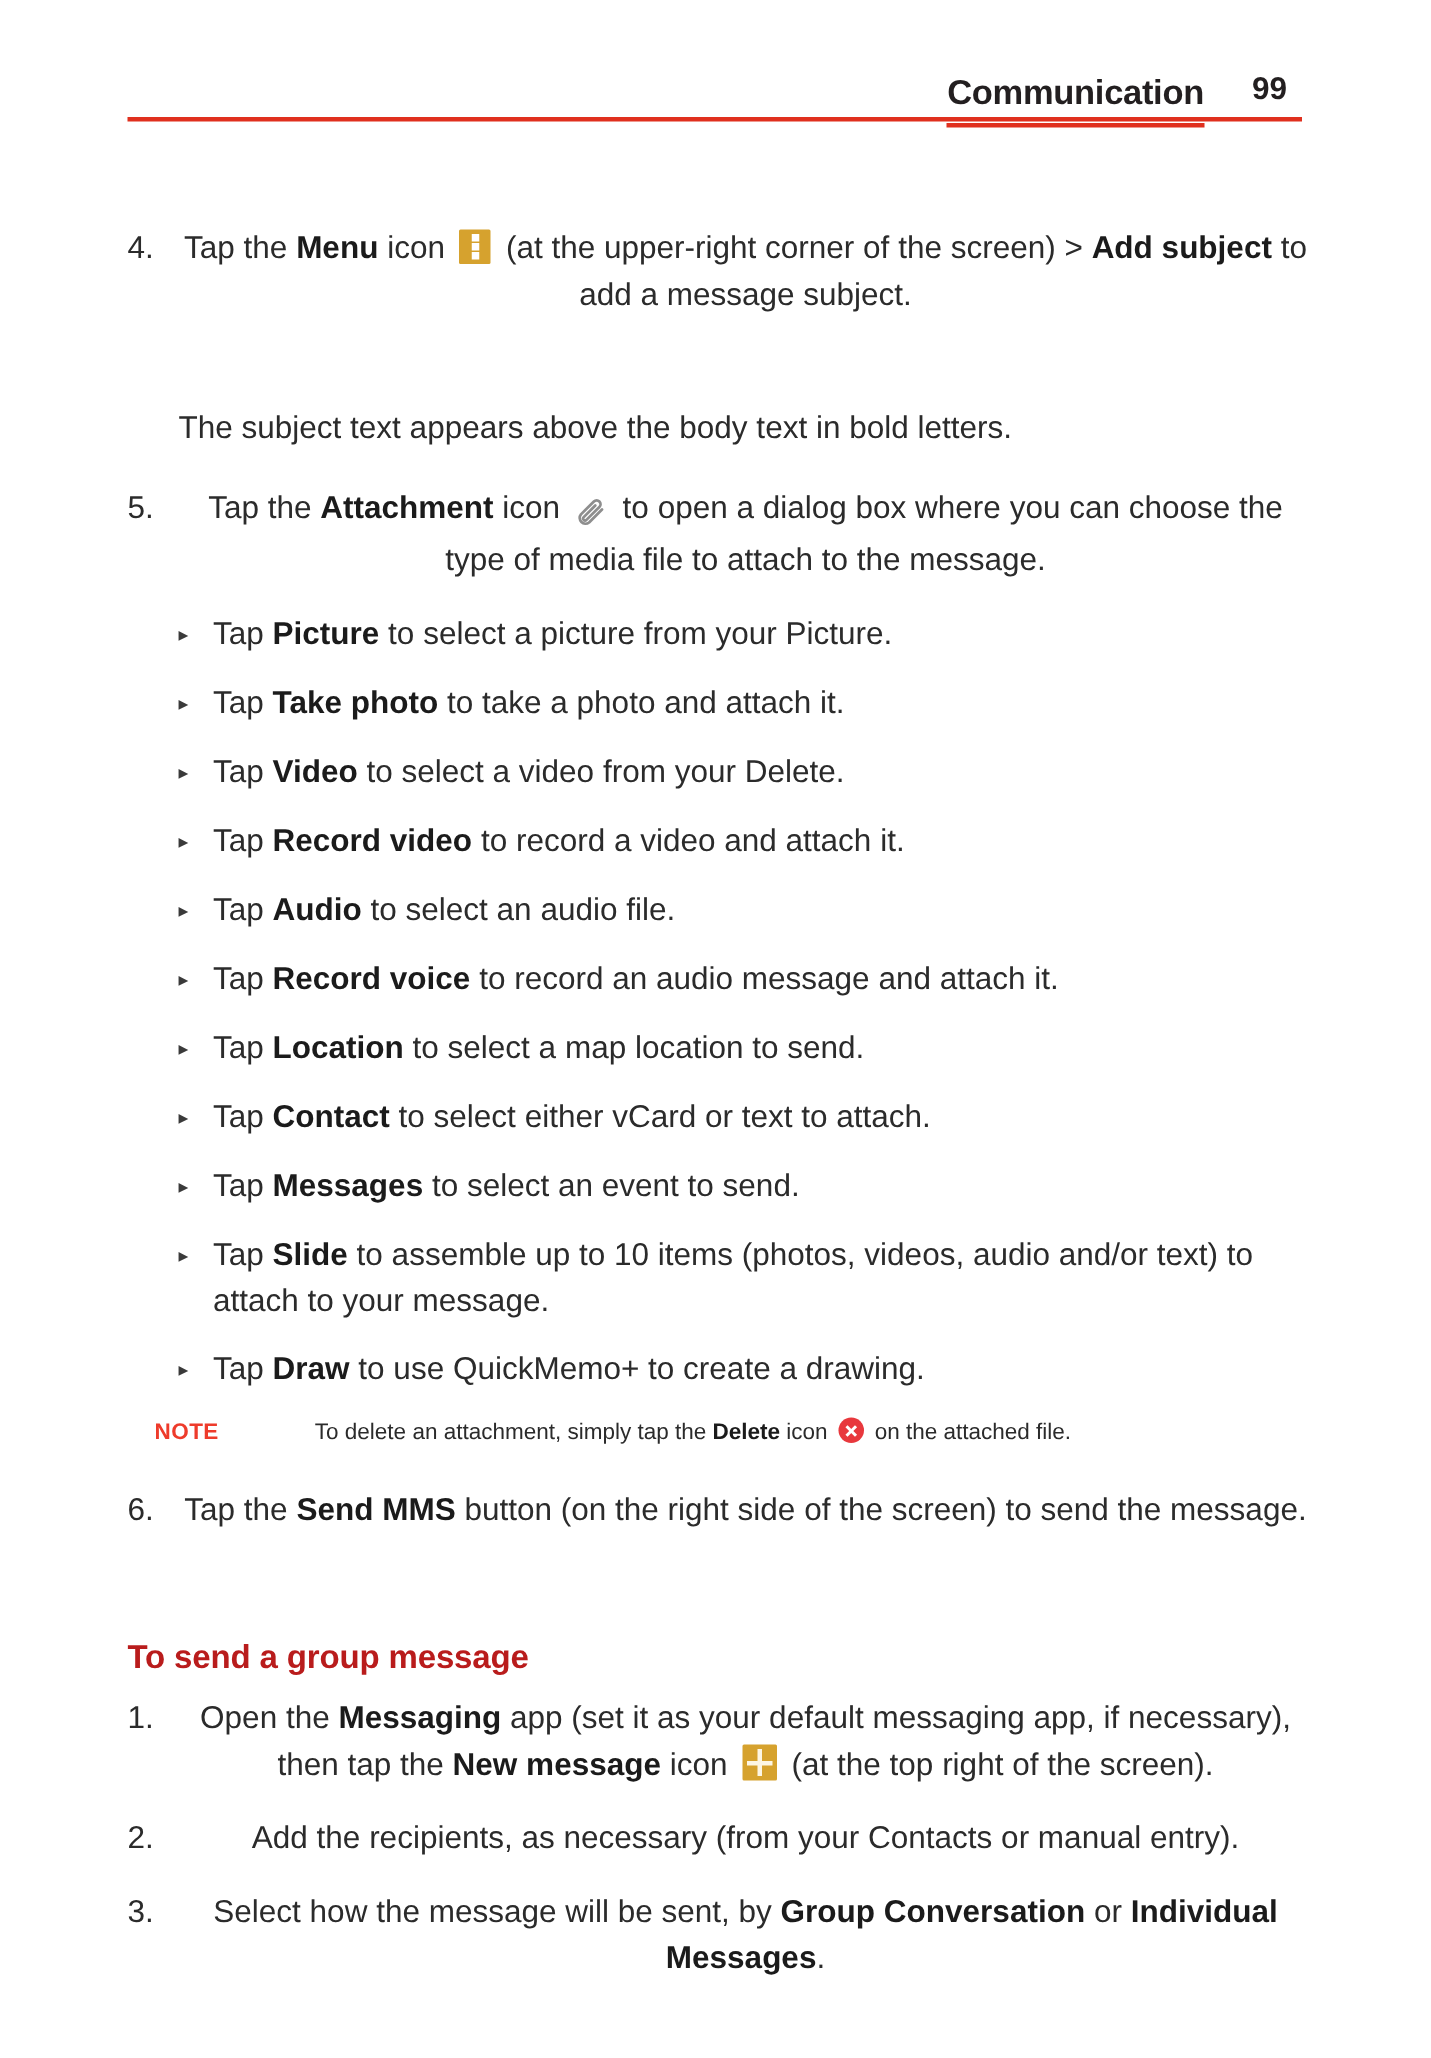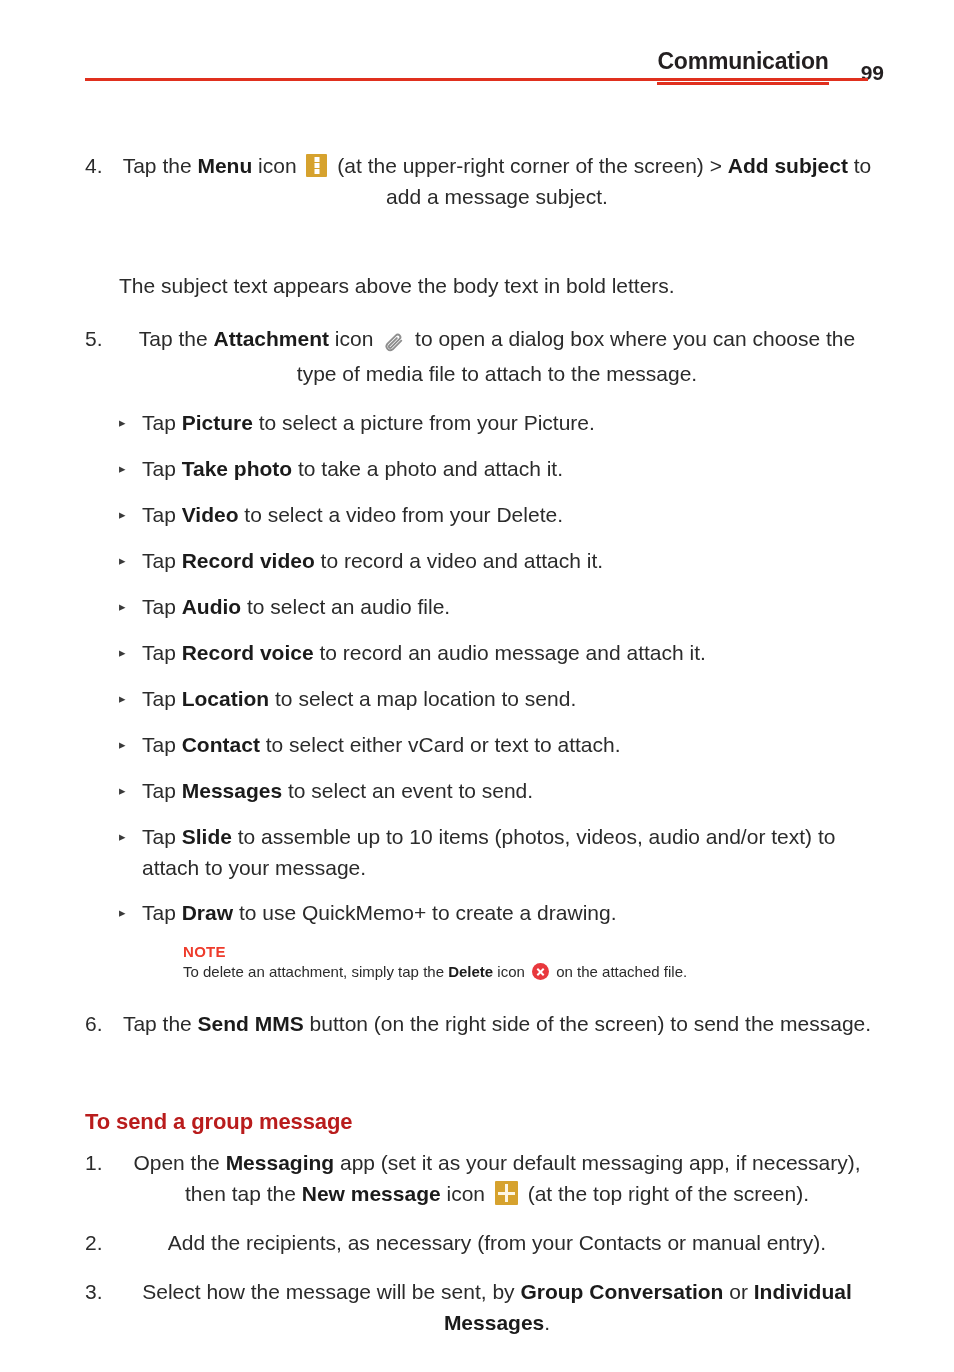--- a/index.html
+++ b/index.html
@@ -26,24 +26,24 @@
   
   .header {
     position: absolute;
     left: 0;
     top: 48px;
     width: 954px;
     height: 40px;
   }
   .header-inner {
     position: absolute;
-    right: 70px;
+    right: 96px;
     top: 0;
     display: flex;
-    align-items: flex-end;
+    align-items: flex-start;
   }
   .header-title {
     font-size: 23px;
     font-weight: 600;
     color: #231f20;
     letter-spacing: -0.2px;
     padding-bottom: 7px;
     border-bottom: 3px solid #e0301e;
     display: block;
   }
@@ -203,31 +203,30 @@
   .delete-icon i:nth-child(1) { transform: rotate(45deg); }
   .delete-icon i:nth-child(2) { transform: rotate(-45deg); }
 
   
   .note-row {
     display: flex;
     align-items: baseline;
     margin-left: 18px;
     margin-top: 6px;
     margin-bottom: 10px;
-    flex-direction: column;
   }
   .note-label {
     flex: 0 0 auto;
     font-size: 15px;
     font-weight: 700;
     color: #ee3b2b;
     letter-spacing: 0.3px;
   }
   .note-text {
-    margin-left: 80px;
+    margin-left: 64px;
     font-size: 15px;
     line-height: 24px;
     color: #2b2b2b;
   }
   .note-text b { font-weight: 700; }
 
   
   .section-heading {
     font-size: 22px;
     font-weight: 600;

